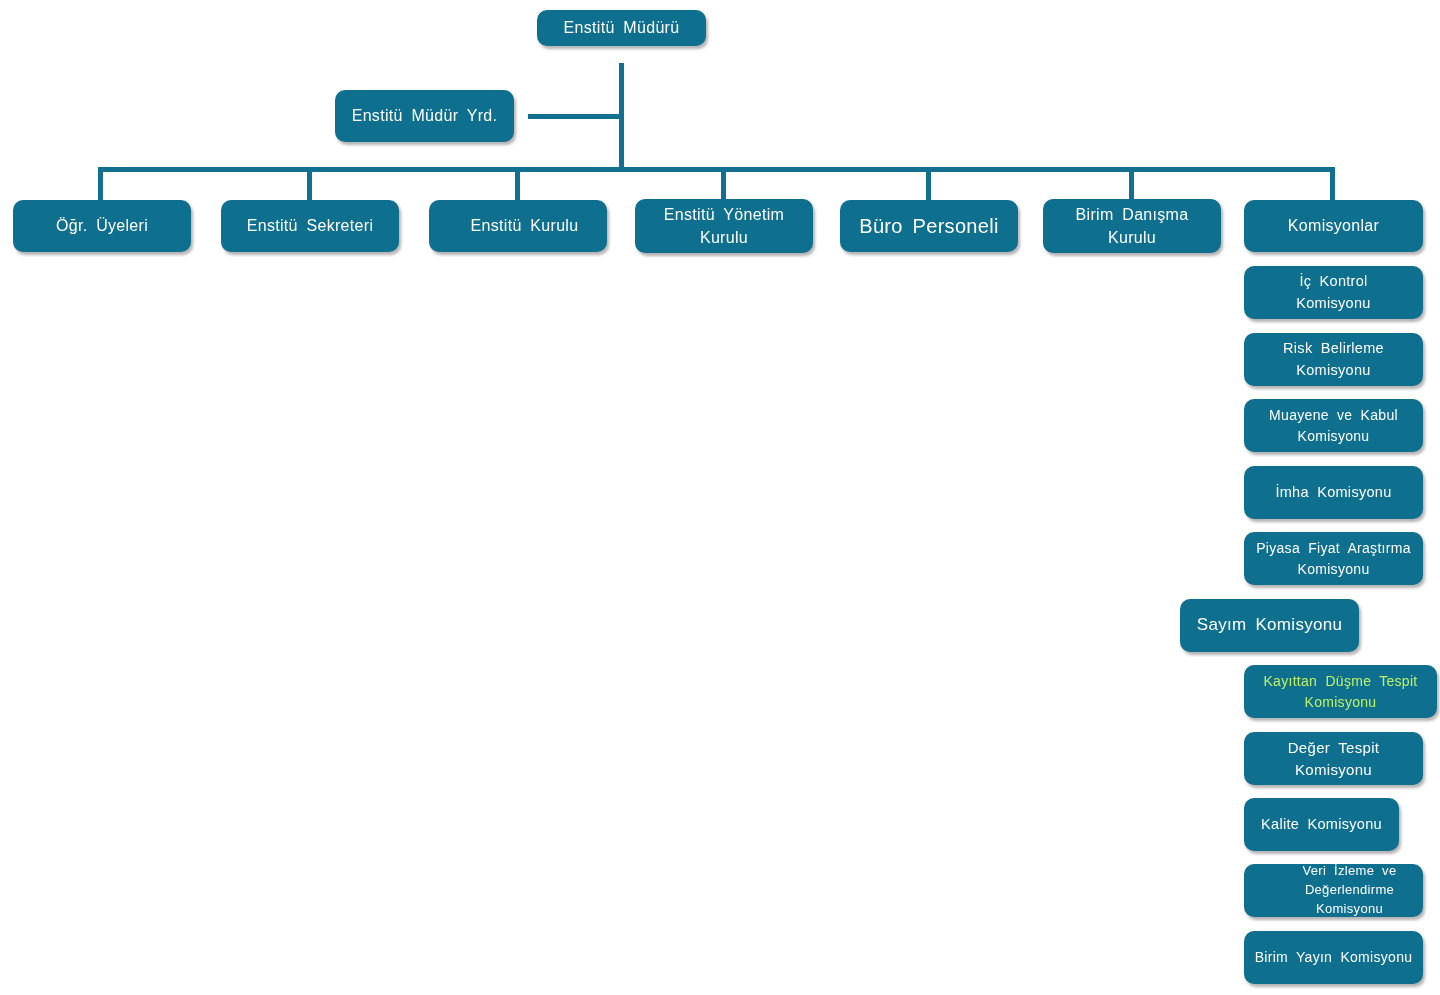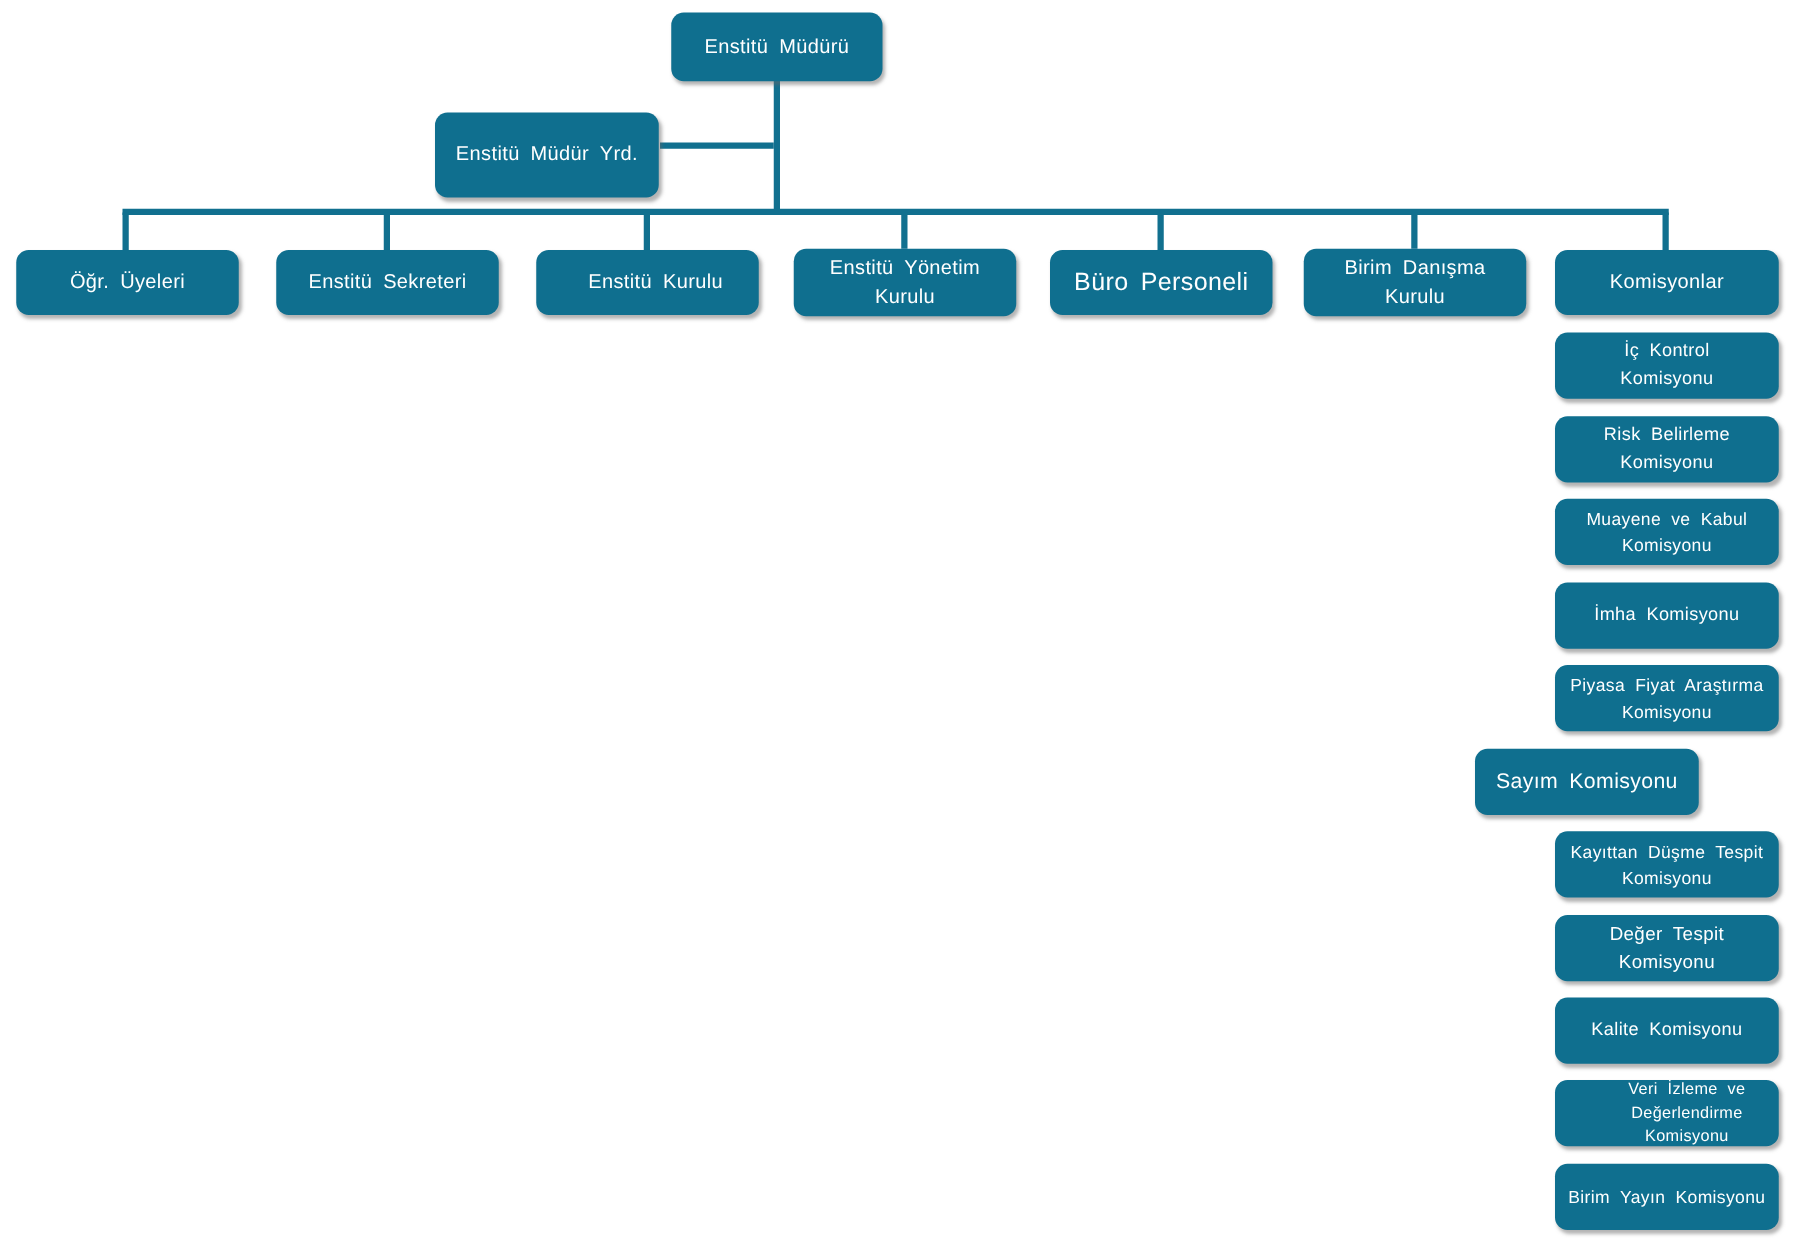--- a/index.html
+++ b/index.html
@@ -43,24 +43,24 @@
     <div class="seg" style="left: 619px; top: 63px; width: 5px; height: 107px; background: rgb(17, 112, 143);"></div>
     <div class="seg" style="left: 528px; top: 114px; width: 91px; height: 5px; background: rgb(17, 112, 143);"></div>
     <div class="seg" style="left: 98px; top: 167px; width: 1237px; height: 5px; background: rgb(17, 112, 143);"></div>
     <div class="seg" style="left: 98px; top: 170px; width: 5px; height: 30px; background: rgb(17, 112, 143);"></div>
     <div class="seg" style="left: 307px; top: 170px; width: 5px; height: 30px; background: rgb(17, 112, 143);"></div>
     <div class="seg" style="left: 515px; top: 170px; width: 5px; height: 30px; background: rgb(17, 112, 143);"></div>
     <div class="seg" style="left: 721px; top: 170px; width: 5px; height: 29px; background: rgb(17, 112, 143);"></div>
     <div class="seg" style="left: 926px; top: 170px; width: 5px; height: 30px; background: rgb(17, 112, 143);"></div>
     <div class="seg" style="left: 1129px; top: 170px; width: 5px; height: 29px; background: rgb(17, 112, 143);"></div>
     <div class="seg" style="left: 1330px; top: 170px; width: 5px; height: 30px; background: rgb(17, 112, 143);"></div>
-    <div class="node" style="left: 537px; top: 10px; width: 169px; height: 55px; font-size: 16px; background: rgb(15, 111, 143); color: rgb(255, 255, 255);">
+    <div class="node" style="left: 537px; top: 10px; width: 169px; height: 36px; font-size: 16px; background: rgb(15, 111, 143); color: rgb(255, 255, 255);">
       <span class="lbl">Enstitü Müdürü</span>
     </div>
-    <div class="node" style="left: 348px; top: 90px; width: 179px; height: 68px; font-size: 16px; background: rgb(15, 111, 143); color: rgb(255, 255, 255); text-align: center;">
+    <div class="node" style="left: 335px; top: 90px; width: 179px; height: 52px; font-size: 16px; background: rgb(15, 111, 143); color: rgb(255, 255, 255); text-align: center;">
       <span class="lbl">Enstitü Müdür Yrd.</span>
     </div>
     <div class="node" style="left: 13px; top: 200px; width: 178px; height: 52px; font-size: 16px; background: rgb(15, 111, 143); color: rgb(255, 255, 255);">
       <span class="lbl">Öğr. Üyeleri</span>
     </div>
     <div class="node" style="left: 221px; top: 200px; width: 178px; height: 52px; font-size: 16px; background: rgb(15, 111, 143); color: rgb(255, 255, 255);">
       <span class="lbl">Enstitü Sekreteri</span>
     </div>
     <div class="node" style="left: 429px; top: 200px; width: 178px; height: 52px; font-size: 16px; background: rgb(15, 111, 143); color: rgb(255, 255, 255); padding-left: 17px;">
       <span class="lbl">Enstitü Kurulu</span>
@@ -94,28 +94,28 @@
     <div class="node" style="left: 1244px; top: 466px; width: 179px; height: 53px; font-size: 14.5px; background: rgb(15, 111, 143); color: rgb(255, 255, 255);">
       <span class="lbl">İmha Komisyonu</span>
     </div>
     <div class="node" style="left: 1244px; top: 532px; width: 179px; height: 53px; font-size: 14px; background: rgb(15, 111, 143); color: rgb(255, 255, 255);">
       <span class="lbl">Piyasa Fiyat Araştırma
 Komisyonu</span>
     </div>
     <div class="node" style="left: 1180px; top: 599px; width: 179px; height: 53px; font-size: 17px; background: rgb(15, 111, 143); color: rgb(255, 255, 255);">
       <span class="lbl">Sayım Komisyonu</span>
     </div>
-    <div class="node" style="left: 1244px; top: 665px; width: 179px; height: 53px; font-size: 14px; background: rgb(15, 111, 143); color: #ffffff;">
+    <div class="node" style="left: 1244px; top: 665px; width: 193px; height: 53px; font-size: 14px; background: rgb(15, 111, 143); color: #bef264;">
       <span class="lbl">Kayıttan Düşme Tespit
 Komisyonu</span>
     </div>
     <div class="node" style="left: 1244px; top: 732px; width: 179px; height: 53px; font-size: 15px; background: rgb(15, 111, 143); color: rgb(255, 255, 255);">
       <span class="lbl">Değer Tespit Komisyonu</span>
     </div>
-    <div class="node" style="left: 1244px; top: 798px; width: 179px; height: 53px; font-size: 14.5px; background: rgb(15, 111, 143); color: rgb(255, 255, 255);">
+    <div class="node" style="left: 1244px; top: 798px; width: 155px; height: 53px; font-size: 14.5px; background: rgb(15, 111, 143); color: rgb(255, 255, 255);">
       <span class="lbl">Kalite Komisyonu</span>
     </div>
     <div class="node" style="left: 1244px; top: 864px; width: 179px; height: 53px; font-size: 13px; background: rgb(15, 111, 143); color: rgb(255, 255, 255); padding-left: 36px;">
       <span class="lbl">Veri İzleme ve
 Değerlendirme Komisyonu</span>
     </div>
     <div class="node" style="left: 1244px; top: 931px; width: 179px; height: 53px; font-size: 14px; background: rgb(15, 111, 143); color: rgb(255, 255, 255);">
       <span class="lbl">Birim Yayın Komisyonu</span>
     </div>
   </div>

